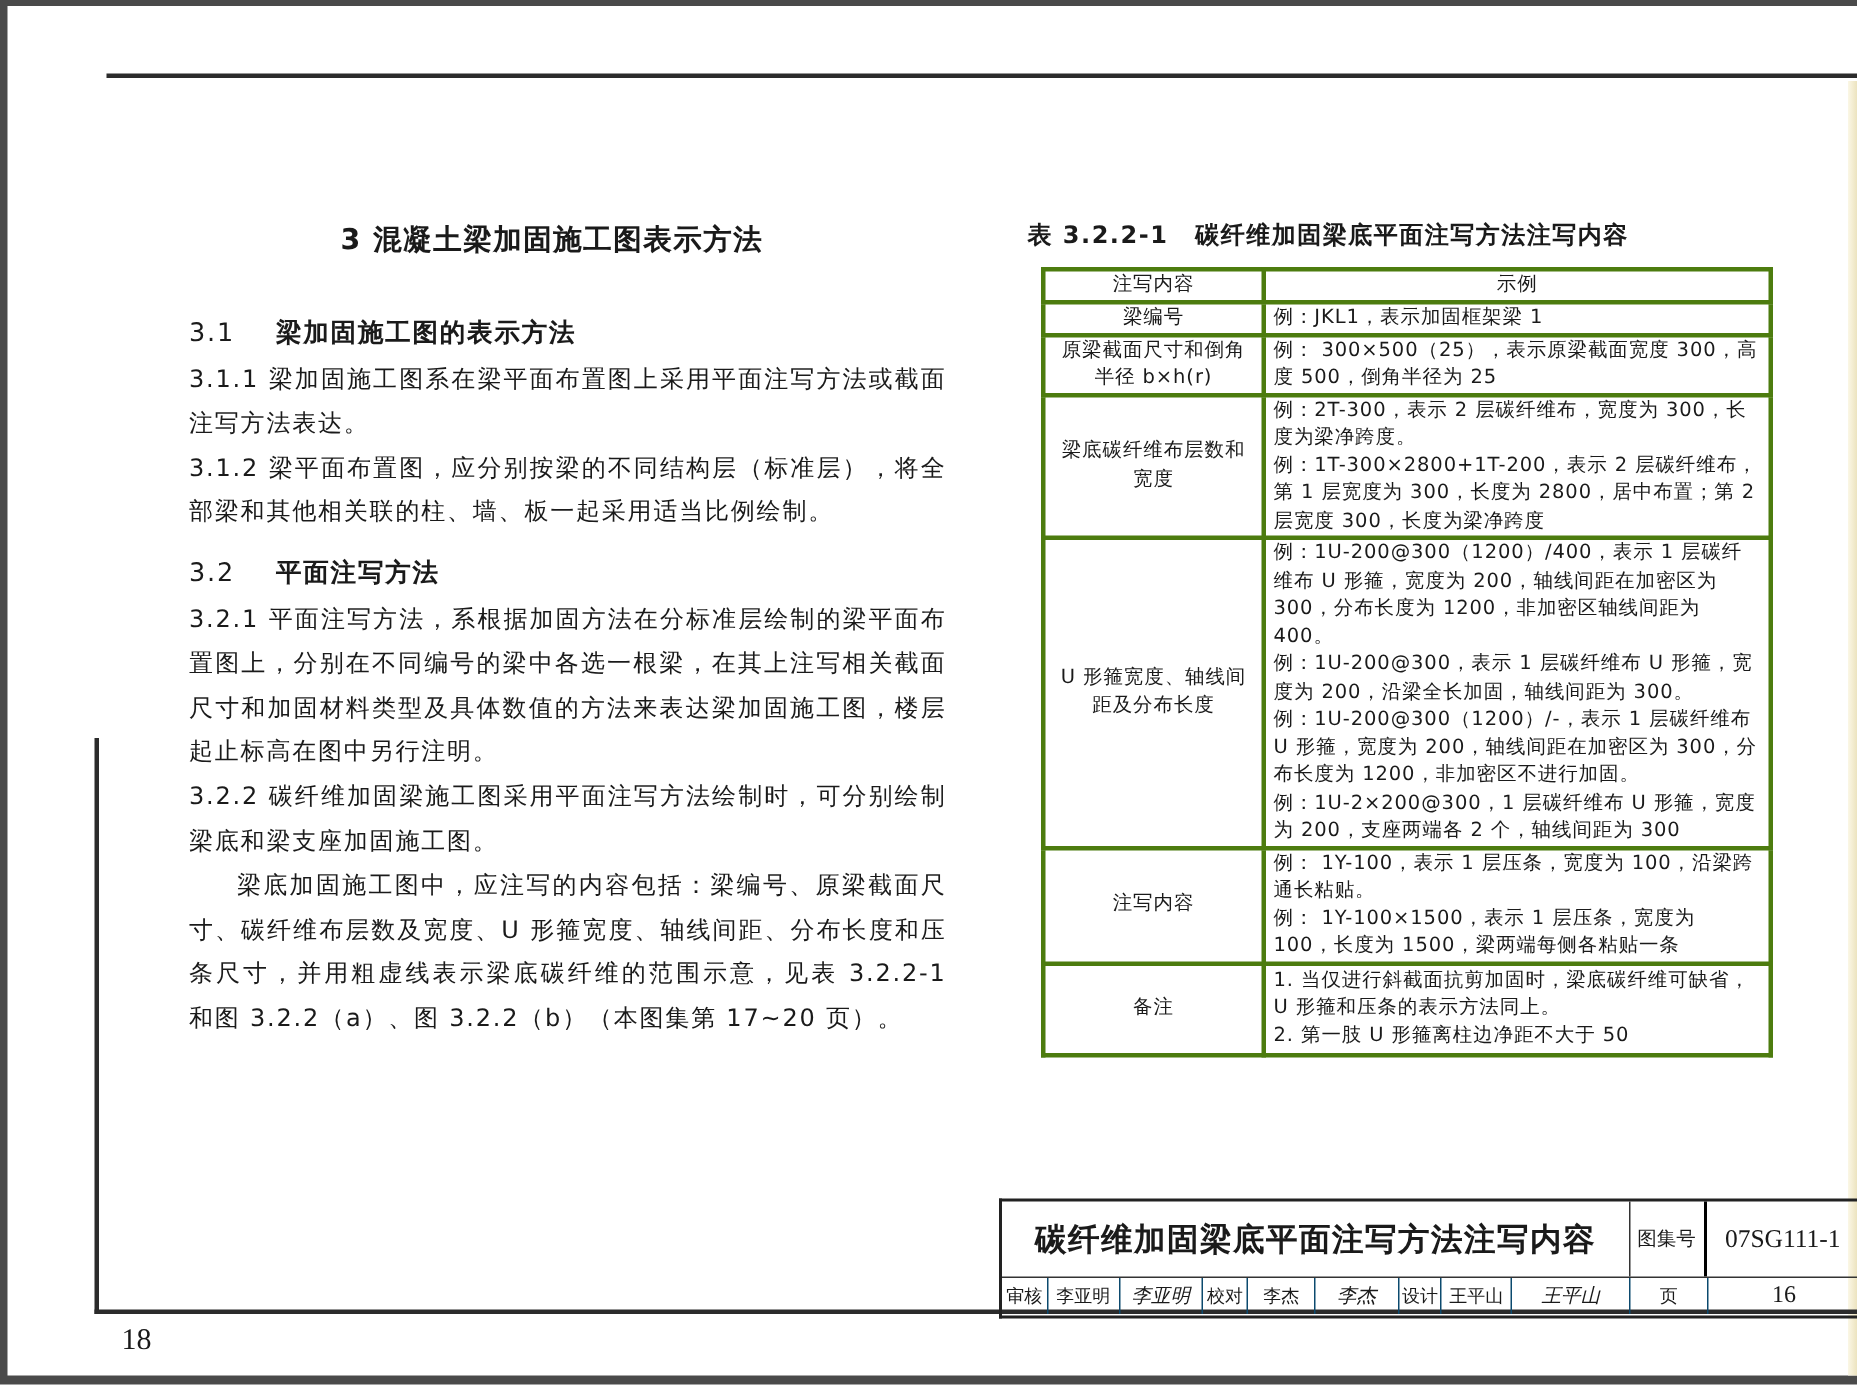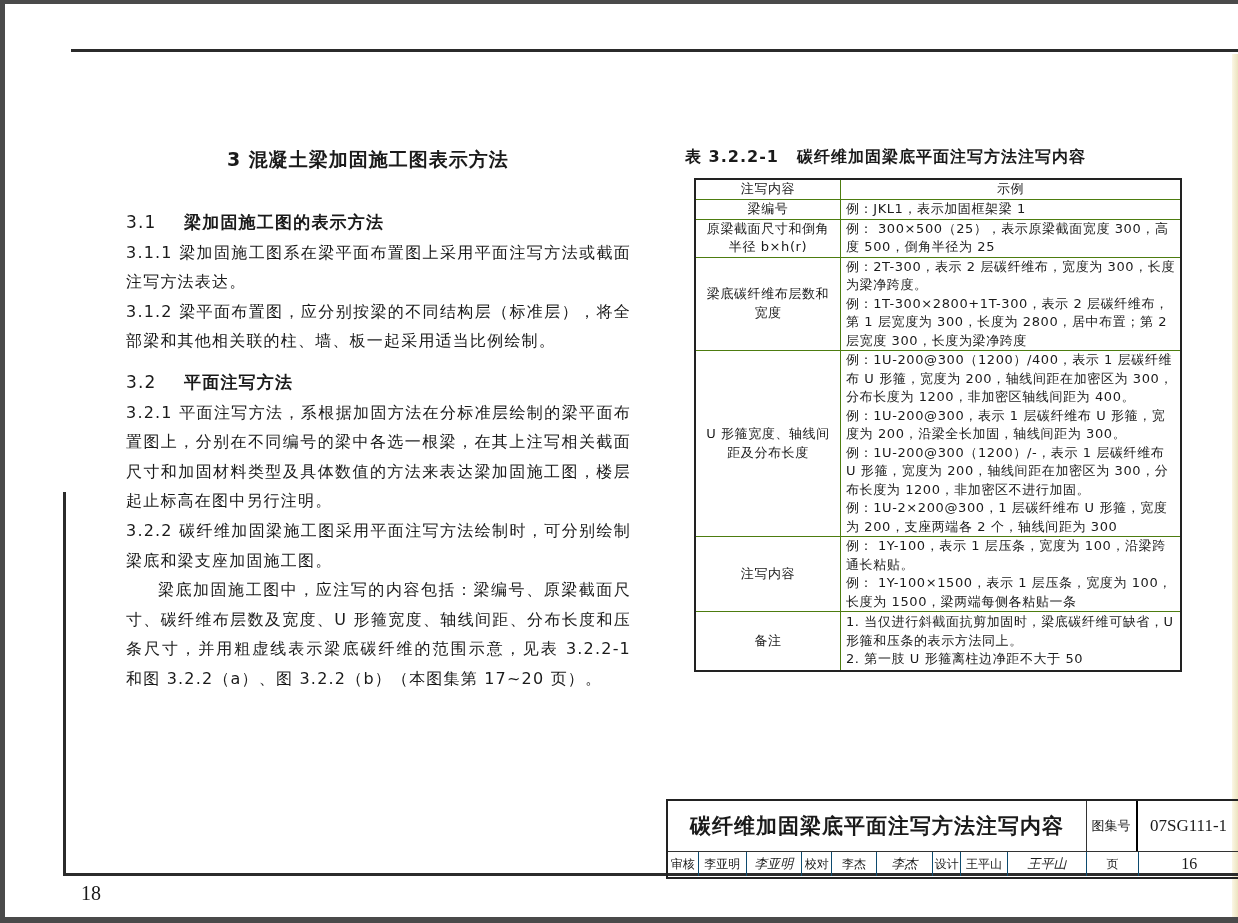--- a/index.html
+++ b/index.html
@@ -18,21 +18,21 @@
   .lefttext .sec { font-weight:bold; font-size:17px; margin-top:4px; }
   .lefttext .sec .num { display:inline-block; width:58px; font-weight:normal; }
   .lefttext .gap { height:8px; }
   .lefttext p { margin:0; text-align:justify; }
   .lefttext .indent { text-indent:32px; }
 
   .tbltitle { position:absolute; left:680px; top:143px; font-size:16px; font-weight:bold; letter-spacing:1px; }
   .tbltitle .num { margin-right:18px; }
   table.spec { position:absolute; left:689px; top:174px; width:488px; border-collapse:collapse;
                border:2px solid #222; font-size:13px; line-height:18.5px; letter-spacing:0.6px; }
-  table.spec td, table.spec th { border:1px solid #4d7c0f; padding:0 5px; vertical-align:middle; }
+  table.spec td, table.spec th { border:3px solid #4d7c0f; padding:0 5px; vertical-align:middle; }
   table.spec th { font-weight:normal; text-align:center; height:19px; }
   table.spec td.c1 { width:134px; text-align:center; }
   table.spec td.c2 { text-align:left; }
 
   .titleblock { position:absolute; left:661px; top:795px; width:572px; height:76px;
                 border-top:2px solid #222; border-left:2px solid #222; border-bottom:2px solid #222; }
   .tb-title { position:absolute; left:0; top:0; width:418px; height:50px; border-right:1px solid #333;
               font-size:21px; font-weight:bold; letter-spacing:1px; display:flex; align-items:center; justify-content:center; }
   .tb-atlaslbl { position:absolute; left:418px; top:0; width:50px; height:50px; border-right:2px solid #000000;
                  font-size:13px; display:flex; align-items:center; justify-content:center; }
@@ -83,21 +83,21 @@
       <td class="c2">例：JKL1，表示加固框架梁 1</td>
     </tr>
     <tr>
       <td class="c1">原梁截面尺寸和倒角半径 b×h(r)</td>
       <td class="c2">例： 300×500（25），表示原梁截面宽度 300，高度 500，倒角半径为 25</td>
     </tr>
     <tr>
       <td class="c1">梁底碳纤维布层数和宽度</td>
       <td class="c2">
         <div>例：2T-300，表示 2 层碳纤维布，宽度为 300，长度为梁净跨度。</div>
-        <div>例：1T-300×2800+1T-300，表示 2 层碳纤维布，第 1 层宽度为 300，长度为 2800，居中布置；第 2 层宽度 300，长度为梁净跨度</div>
+        <div>例：1T-300×2800+1T-200，表示 2 层碳纤维布，第 1 层宽度为 300，长度为 2800，居中布置；第 2 层宽度 300，长度为梁净跨度</div>
       </td>
     </tr>
     <tr>
       <td class="c1">U 形箍宽度、轴线间距及分布长度</td>
       <td class="c2">
         <div>例：1U-200@300（1200）/400，表示 1 层碳纤维布 U 形箍，宽度为 200，轴线间距在加密区为 300，分布长度为 1200，非加密区轴线间距为 400。</div>
         <div>例：1U-200@300，表示 1 层碳纤维布 U 形箍，宽度为 200，沿梁全长加固，轴线间距为 300。</div>
         <div>例：1U-200@300（1200）/-，表示 1 层碳纤维布 U 形箍，宽度为 200，轴线间距在加密区为 300，分布长度为 1200，非加密区不进行加固。</div>
         <div>例：1U-2×200@300，1 层碳纤维布 U 形箍，宽度为 200，支座两端各 2 个，轴线间距为 300</div>
       </td>

